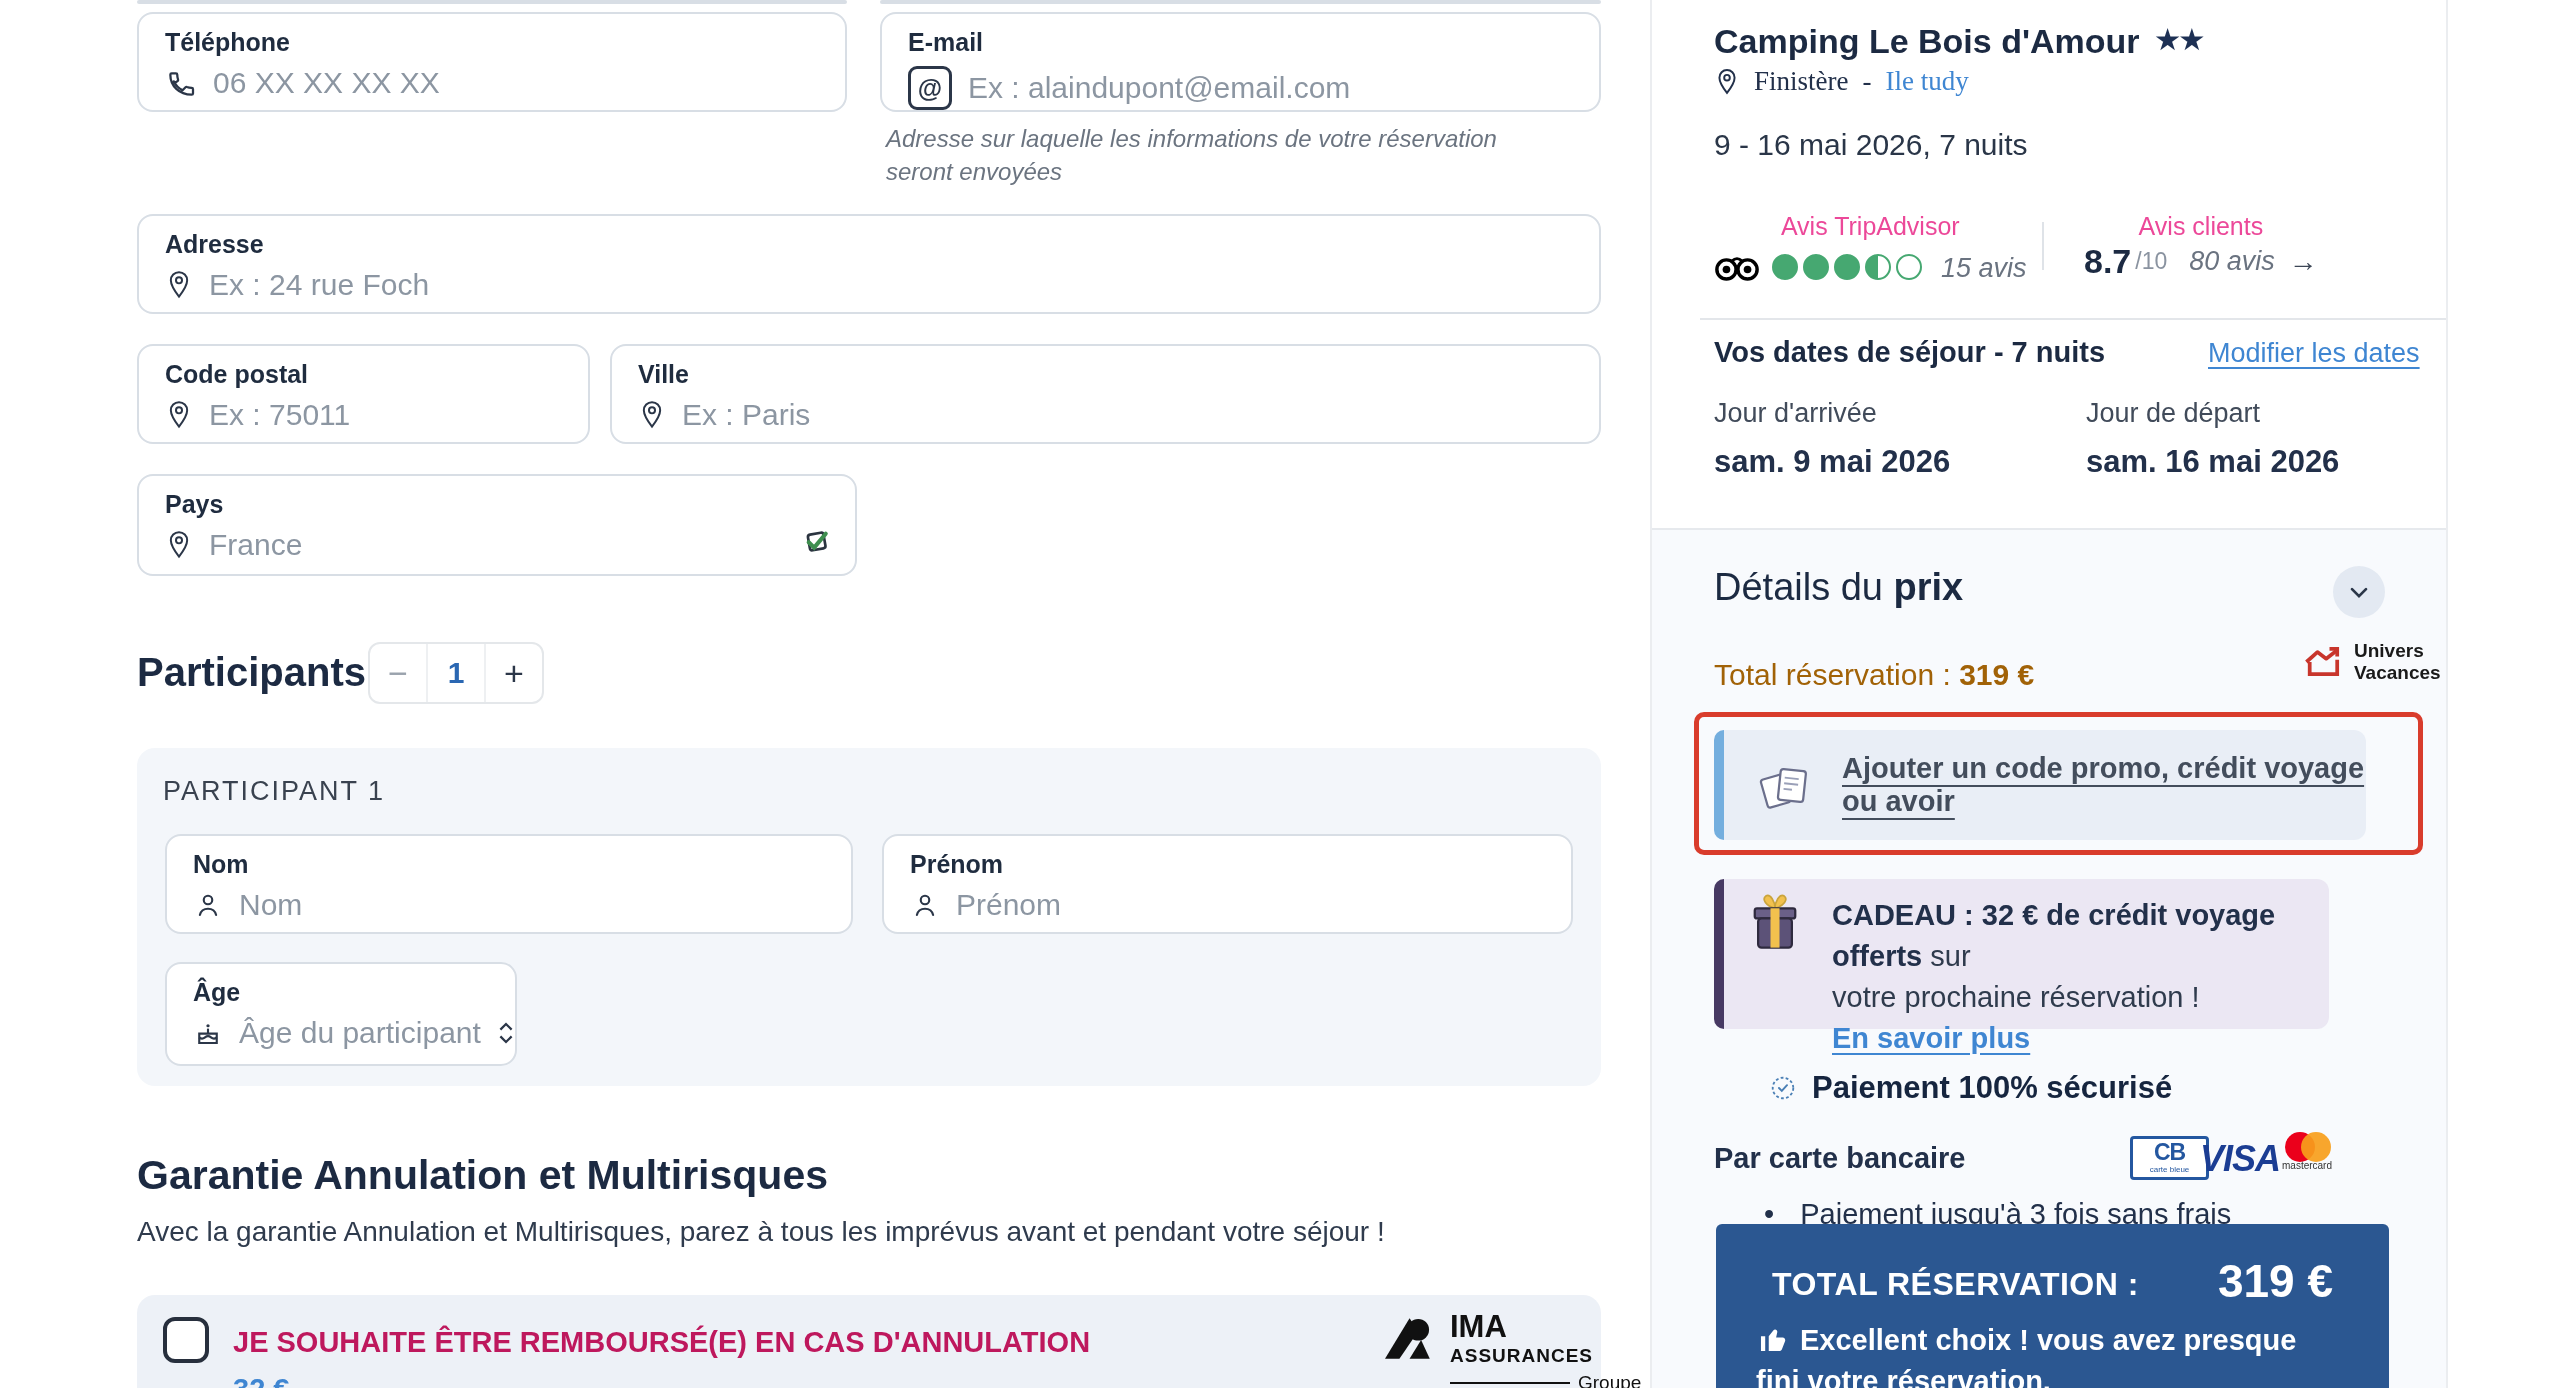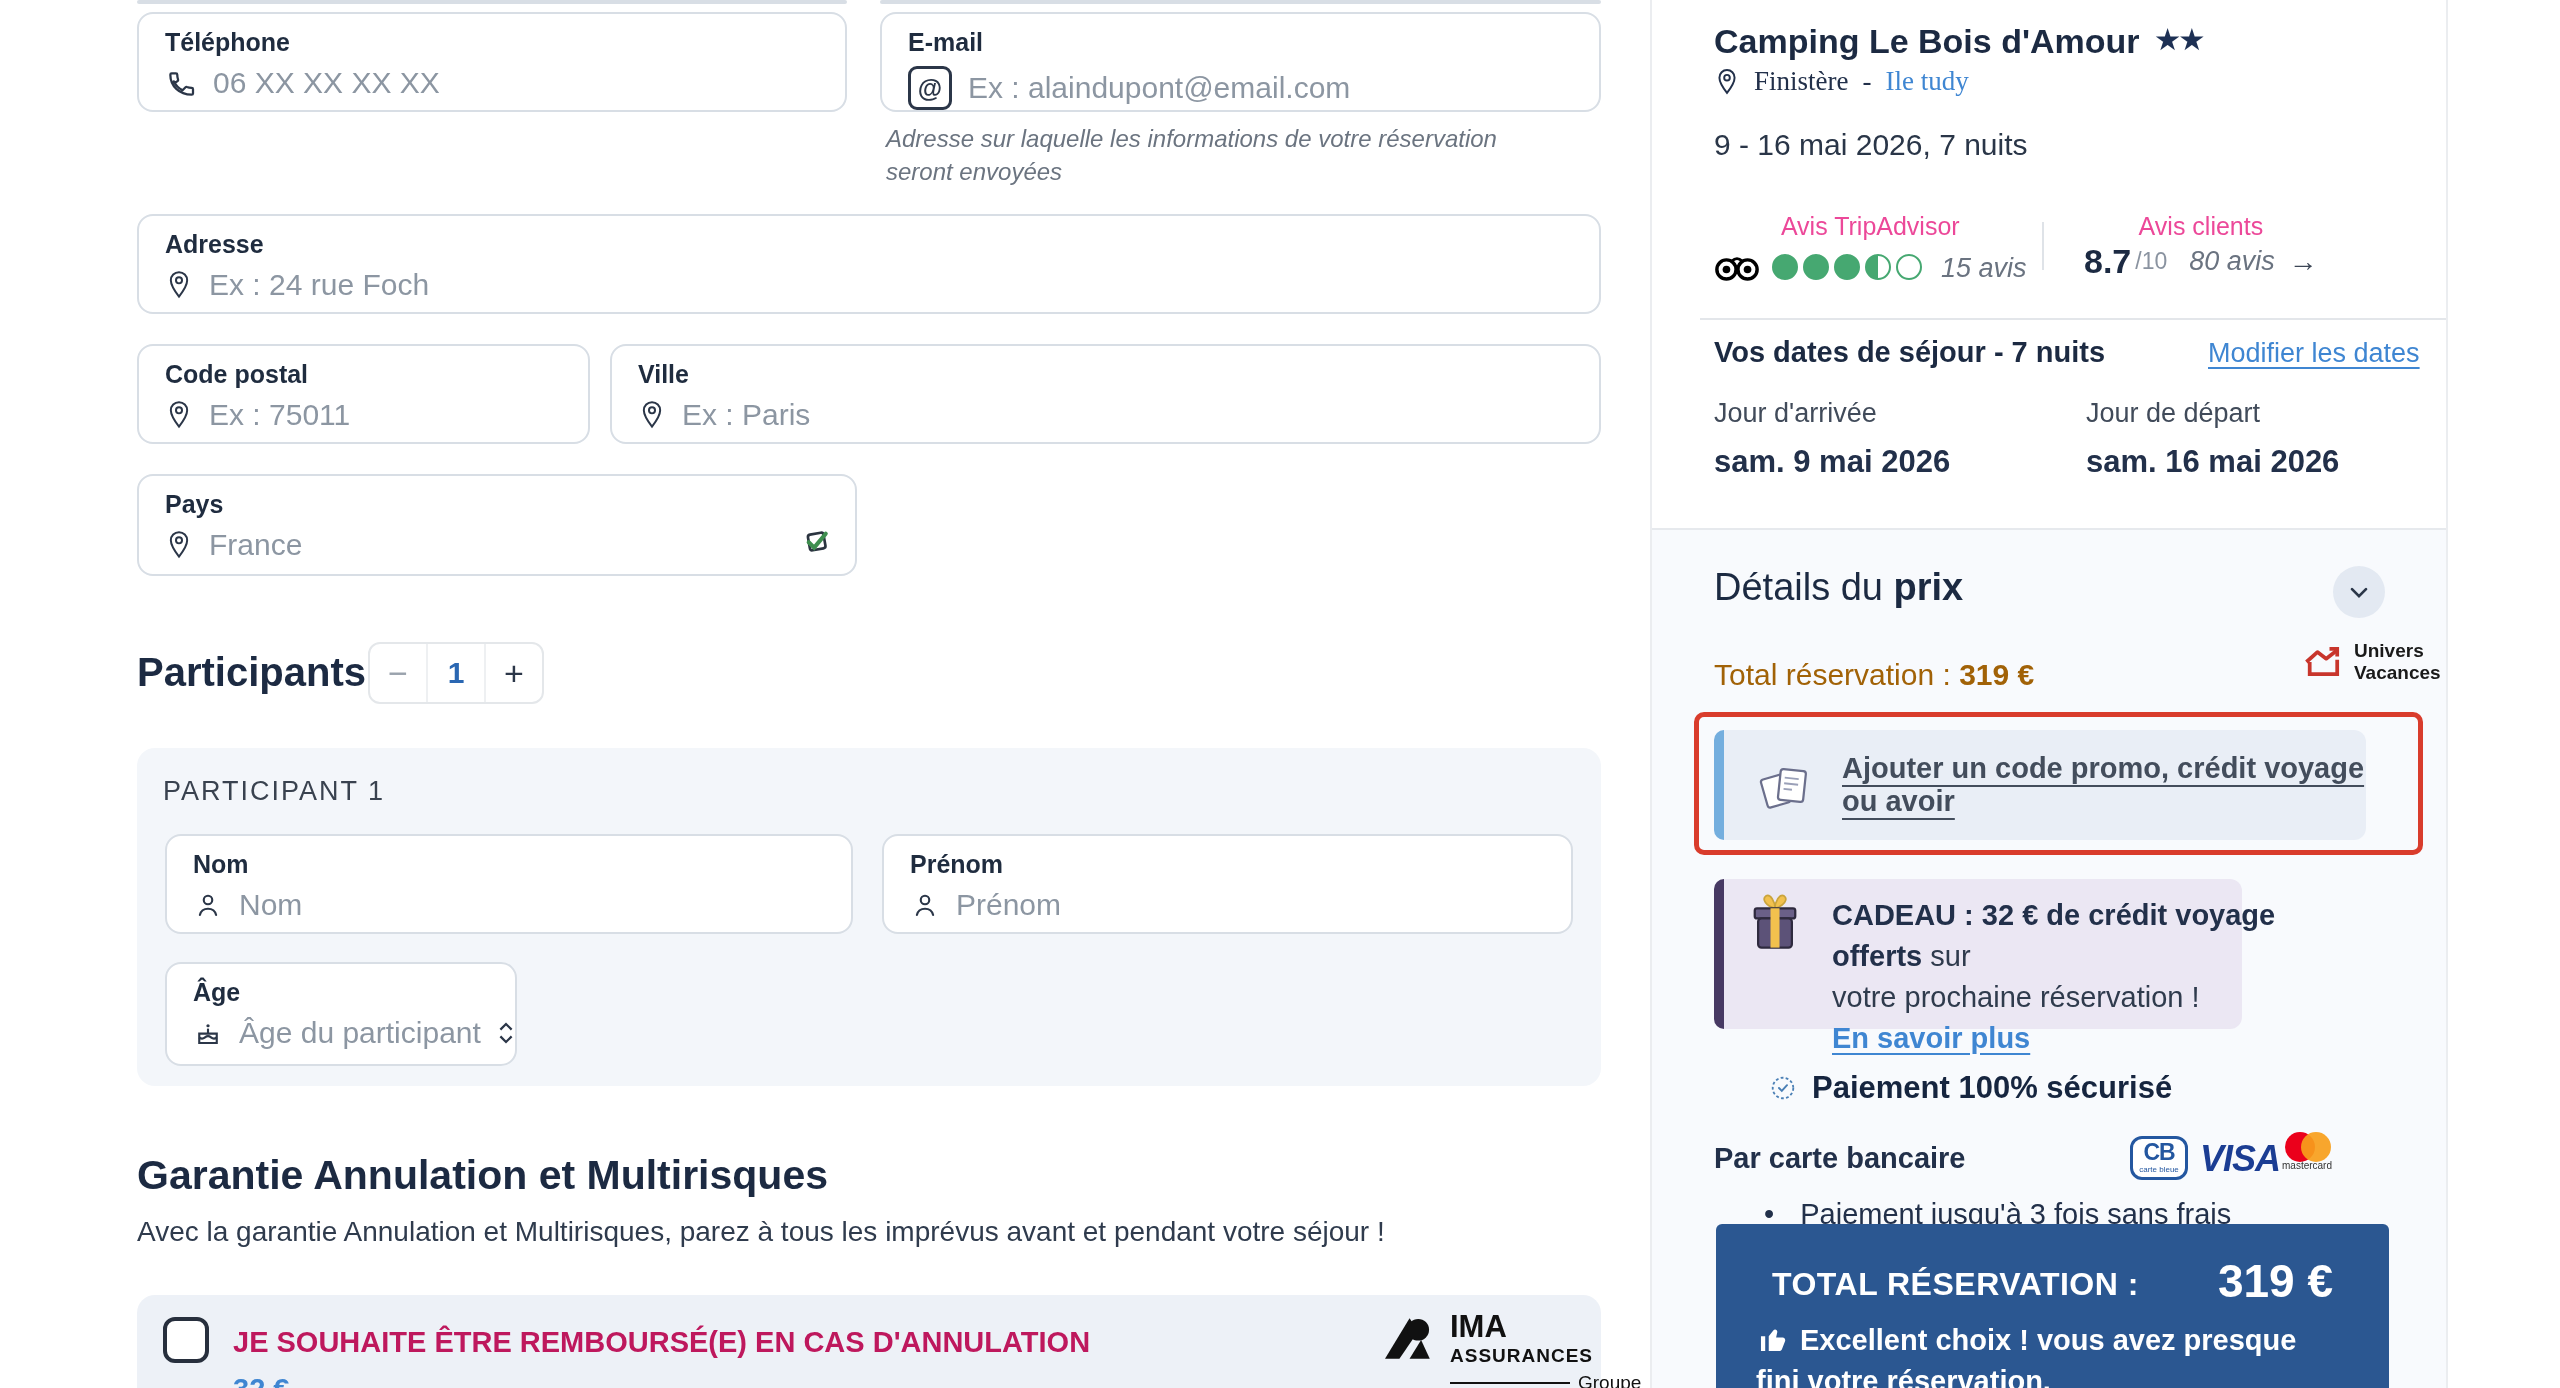--- a/index.html
+++ b/index.html
@@ -83,21 +83,21 @@
   .promo-link{font-size:29px;color:#434d5c;font-weight:600;text-decoration:underline;
               text-underline-offset:7px;cursor:pointer;}
   .gift-box{position:absolute;background:#ebe7f3;border-radius:12px;}
   .gift-bar{position:absolute;width:10px;border-radius:12px 0 0 12px;background:#473963;left:0;top:0;bottom:0;}
   .gift-text{font-size:29px;color:#2f3b4d;line-height:41px;}
   .gift-text b{color:#22304a;font-weight:800;}
   .gift-link{font-size:29px;font-weight:700;}
   .secure-row{position:absolute;display:flex;align-items:center;gap:16px;}
   .secure-txt{font-size:31px;font-weight:800;color:#16253f;}
   .card-label{position:absolute;font-size:29px;font-weight:700;color:#22304a;}
-  .cb-logo{position:absolute;width:58px;height:44px;border:3px solid #2457a0;border-radius:12px;
+  .cb-logo{position:absolute;width:79px;height:44px;border:3px solid #2457a0;border-radius:4px;
            box-sizing:border-box;text-align:center;background:#fff;}
   .cb-logo .cb{font-size:23px;font-weight:800;color:#2457a0;line-height:26px;letter-spacing:-1px;}
   .cb-logo .cbsub{font-size:8px;color:#2457a0;}
   .visa{position:absolute;font-size:36px;font-weight:800;font-style:italic;color:#1b3d93;letter-spacing:-1px;}
   .mc{position:absolute;text-align:center;}
   .mc-sub{font-size:10px;color:#333;margin-top:-4px;}
   .bullet-line{position:absolute;font-size:29px;color:#22304a;}
   .total-box{position:absolute;background:#2b5791;border-radius:6px 6px 0 0;color:#fff;}
   .tb-label{position:absolute;font-size:32px;font-weight:800;letter-spacing:0.5px;}
   .tb-value{position:absolute;font-size:46px;font-weight:800;}
@@ -371,21 +371,21 @@
               </g>
             <g transform="rotate(6 40 28)">
                 <rect x="27" y="12" width="27" height="33" rx="3" fill="#fff" stroke="#6b6f8c" stroke-width="2.4"></rect>
                 <path d="M32 21h15M32 27h15M32 33h9" stroke="#9aa0b8" stroke-width="2"></path>
               </g>
           </svg>
         </span>
         <span class="promo-link" style="margin-left:28px;">Ajouter un code promo, crédit voyage ou avoir</span>
       </div>
 
-      <div class="gift-box" style="left:62px;top:349px;width:528px;height:150px;">
+      <div class="gift-box" style="left:62px;top:349px;width:615px;height:150px;">
         <span class="gift-bar"></span>
         <span class="abs" style="left:34px;top:12px;">
           <svg viewBox="0 0 48 58" width="54" height="66">
             <path d="M24 15c-8-2-12-8-8-11 4-2 8 5 8 11zM24 15c8-2 12-8 8-11-4-2-8 5-8 11z" fill="#f2c14e" stroke="#caa43c" stroke-width="1.5"></path>
             <rect x="6" y="15" width="36" height="9" rx="2" fill="#6a6088" stroke="#2e2a3e" stroke-width="2"></rect>
             <rect x="9" y="24" width="30" height="26" rx="3" fill="#5c5278" stroke="#2e2a3e" stroke-width="2"></rect>
             <rect x="20" y="15" width="8" height="35" fill="#f2c14e"></rect>
           </svg>
         </span>
         <div class="abs gift-text" style="left:118px;top:16px;width:500px;">

